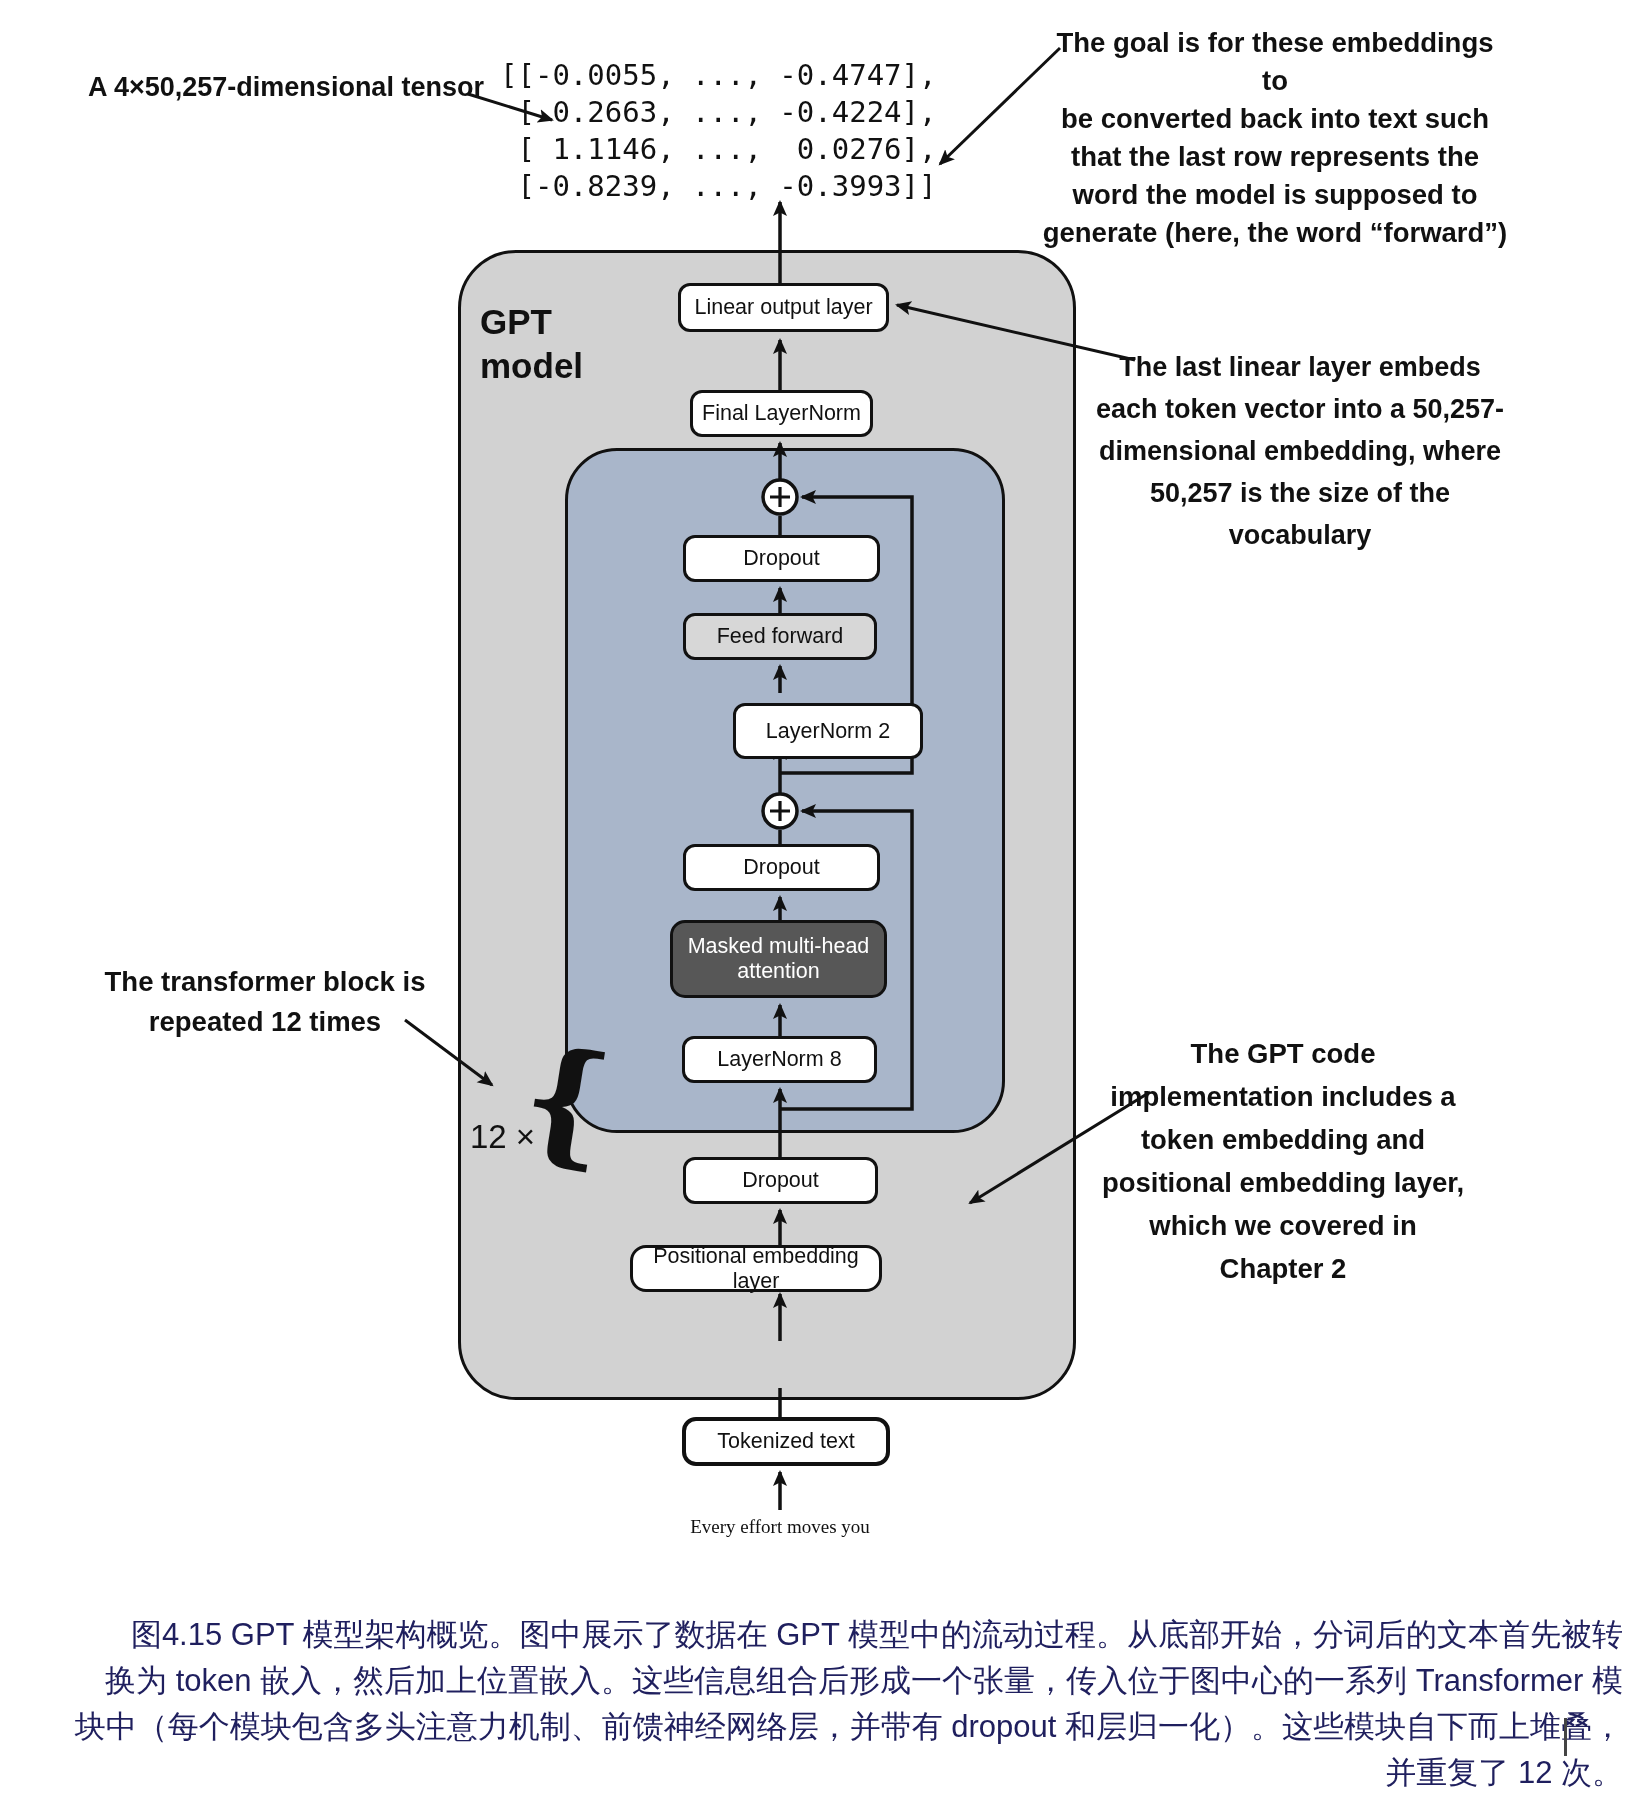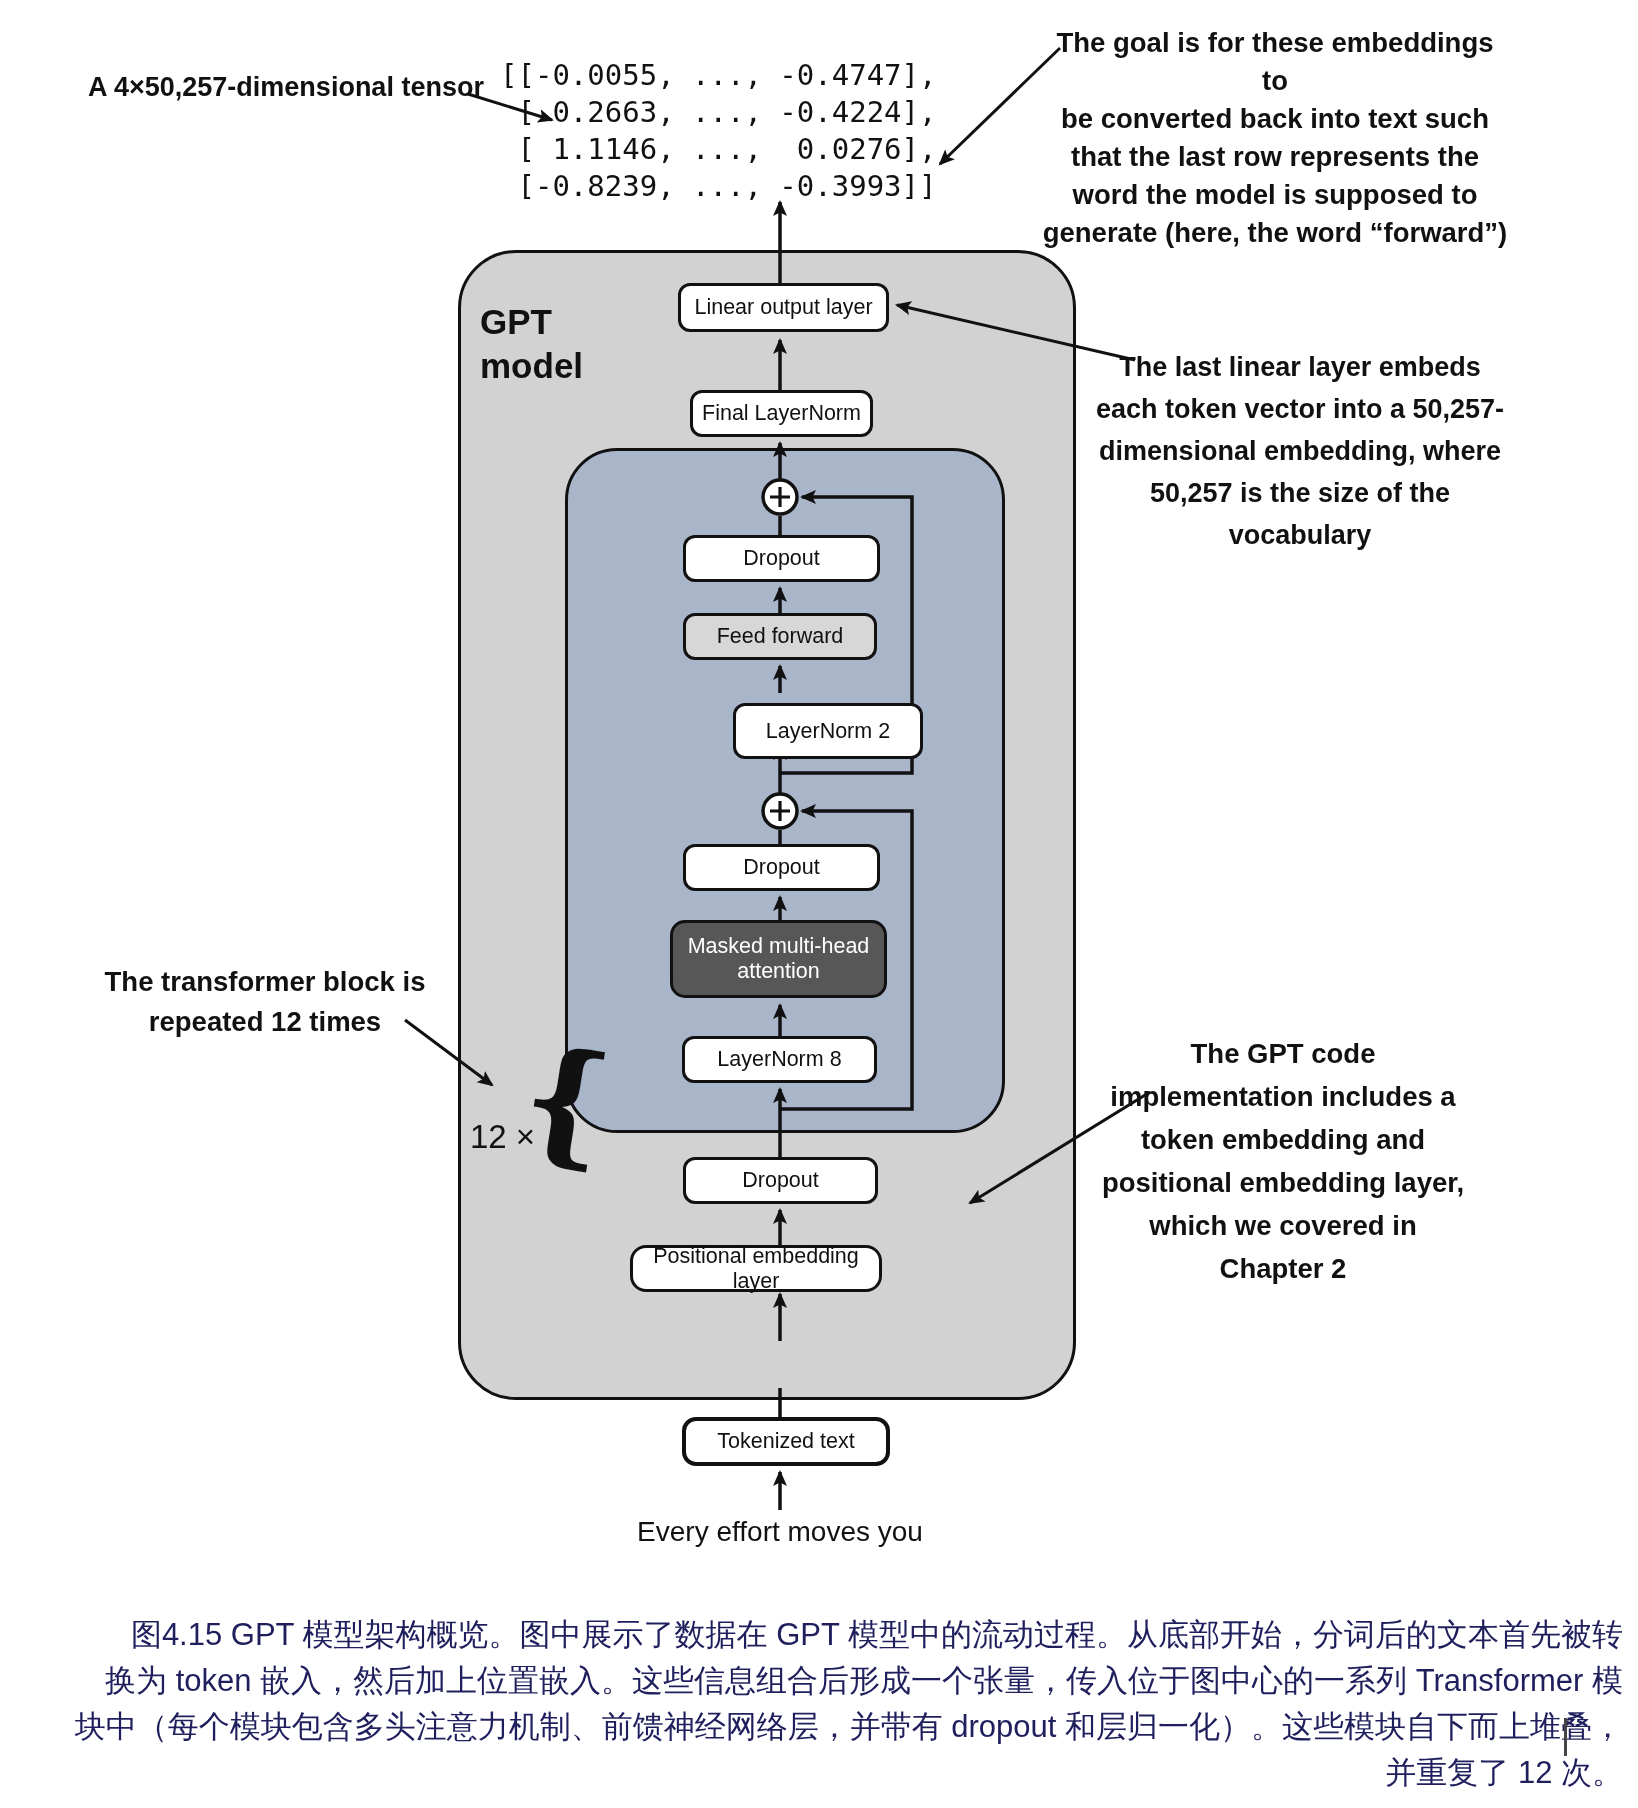--- a/index.html
+++ b/index.html
@@ -35,21 +35,21 @@
   .ann{position:absolute;z-index:4;font-weight:bold;white-space:pre-line;text-align:center;}
   #ann-tensor{left:88px;top:72px;width:390px;font-size:27px;text-align:left;white-space:nowrap;}
   #ann-goal{left:1040px;top:24px;width:470px;font-size:27.5px;line-height:38px;}
   #ann-linear{left:1075px;top:346px;width:450px;font-size:27px;line-height:42px;}
   #ann-repeat{left:100px;top:962px;width:330px;font-size:27.5px;line-height:40px;}
   #ann-gpt-code{left:1078px;top:1032px;width:410px;font-size:27.5px;line-height:43px;}
   .repeat-times{position:absolute;left:470px;top:1118px;z-index:4;font-size:33px;}
   .brace{position:absolute;left:524px;top:1038px;z-index:4;font-family:"DejaVu Serif",serif;
          font-weight:bold;font-size:132px;line-height:0.95;transform:rotate(9deg);}
   .input-text{position:absolute;left:480px;top:1516px;width:600px;z-index:4;text-align:center;
-              font-family:Liberation Sans, sans-serif;font-size:28px;}
+              font-family:Liberation Serif, serif;font-size:19px;}
   .caption{position:absolute;left:0;top:1612px;width:1638px;z-index:4;box-sizing:border-box;
            padding:0 15px;font-size:31px;line-height:46px;white-space:pre-line;
            color:var(--caption-text,#1f1f5e);text-align:right;}
   .caret{position:absolute;left:1564px;top:1718px;width:2.5px;height:38px;background:#444;z-index:5;}
   path,circle{stroke:#111;fill:none;}
 </style>
 </head>
 <body>
 
 <div class="canvas">

